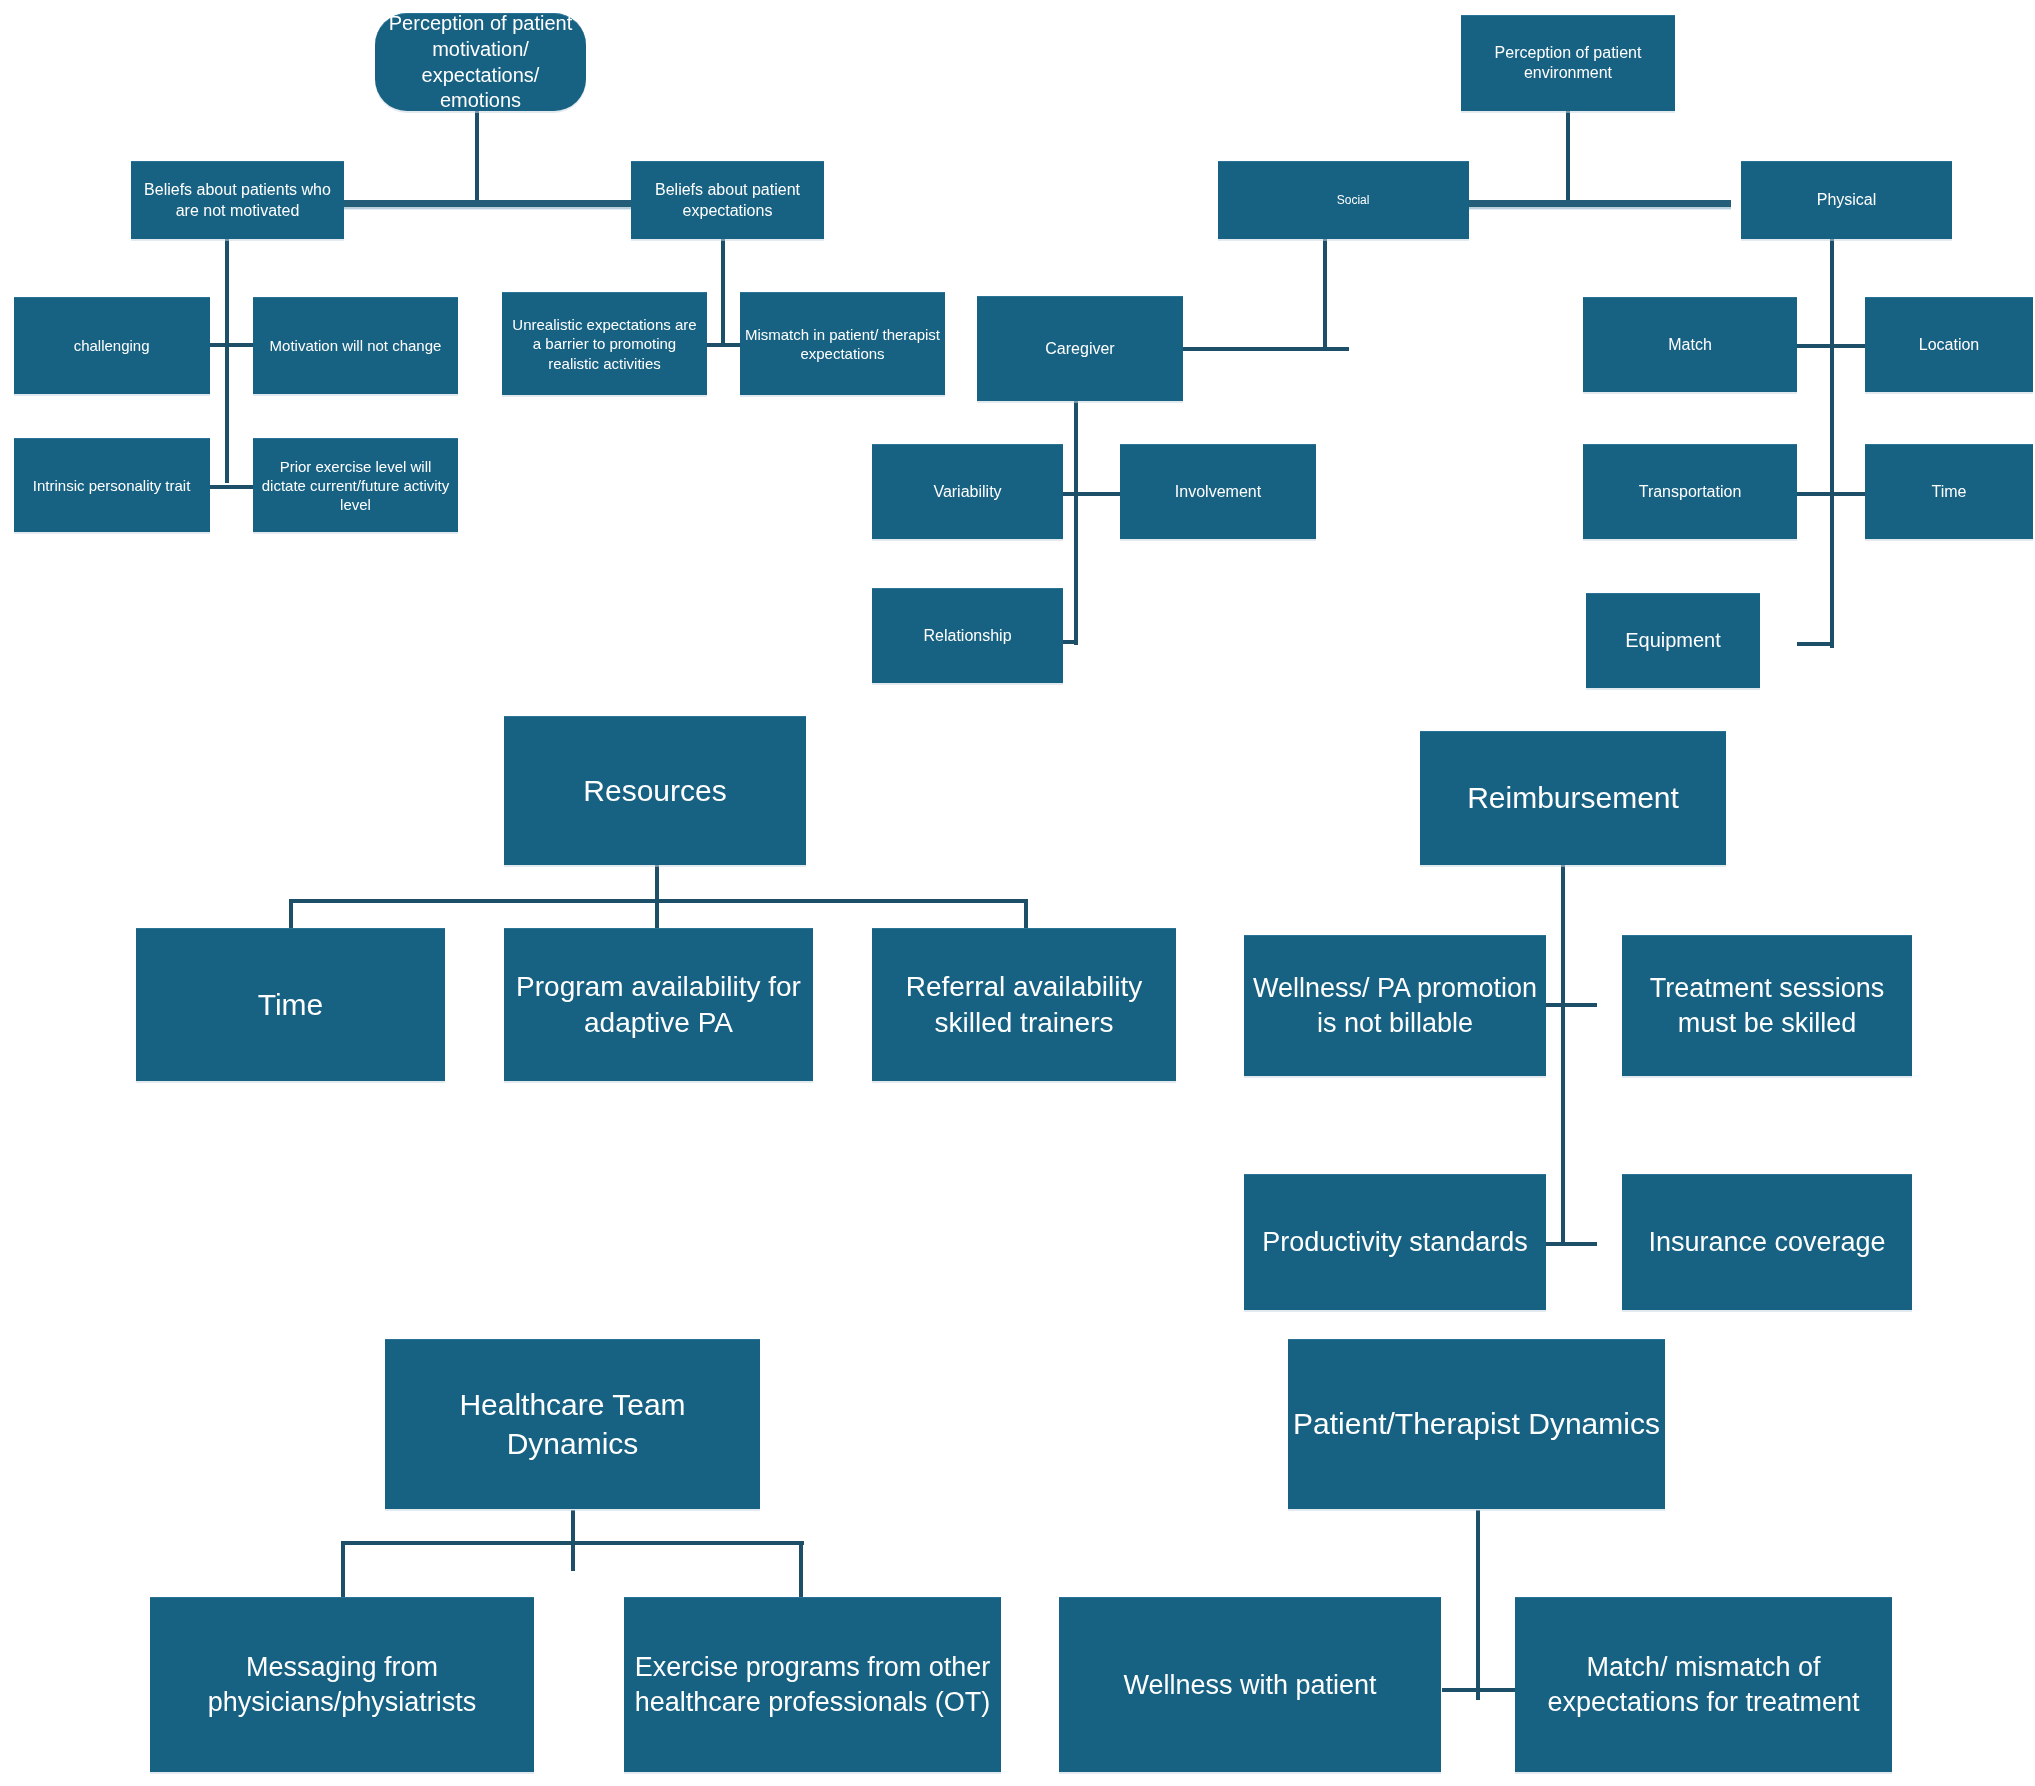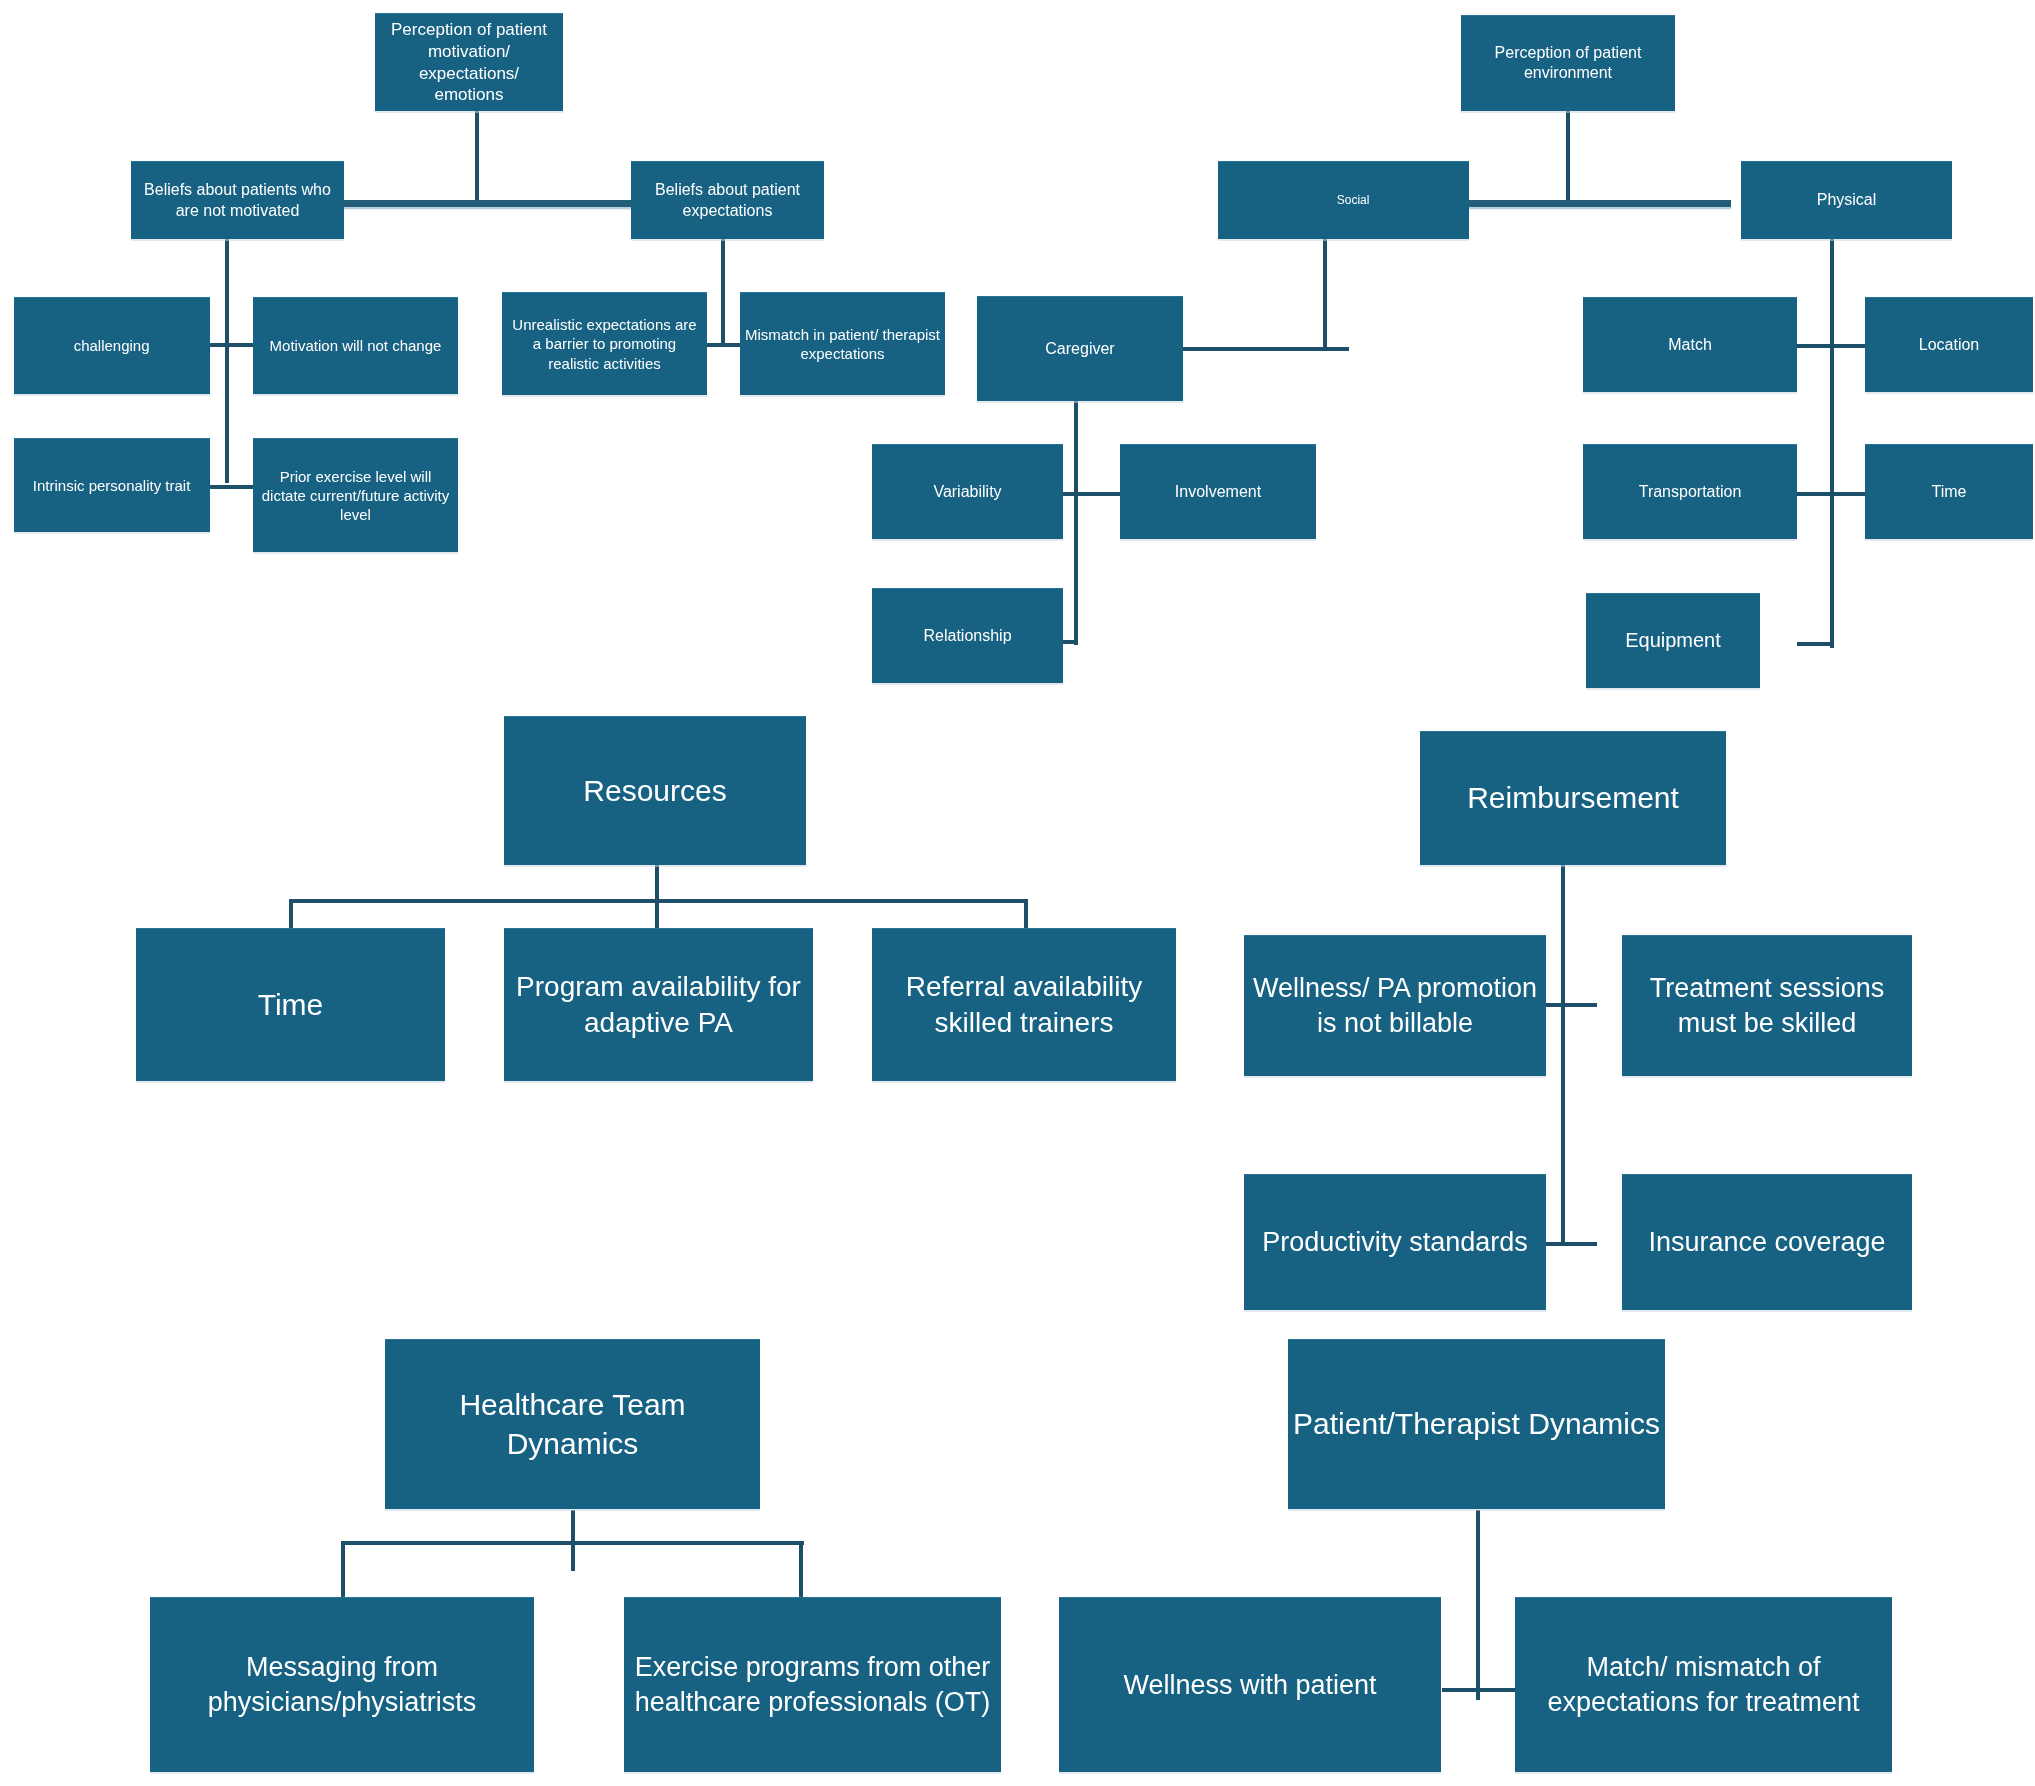--- a/index.html
+++ b/index.html
@@ -38,39 +38,39 @@
   .edge.thick{height:7.3px;background:#235d78;box-shadow:0 2.4px 0 0 #b9cfdb;}
 </style>
 </head>
 <body>
 
 <div id="canvas">
 
   <div class="edge v" style="left:475px;top:111px;height:93px;"></div>
   <div class="edge thick" style="left:341px;top:200px;width:292px;"></div>
 
-  <div class="node" style="left:375px;top:13px;width:188px;height:98px;font-size:17px;">Perception of patient motivation/
+  <div class="node" style="left:375px;top:13px;width:211px;height:98px;font-size:20px;border-radius:32px;">Perception of patient motivation/
 expectations/
 emotions</div>
 
   <div class="node" style="left:131px;top:161px;width:213px;height:78px;font-size:16px;">Beliefs about patients who are not motivated</div>
 
   <div class="node" style="left:631px;top:161px;width:193px;height:78px;font-size:16px;">Beliefs about patient expectations</div>
 
   <div class="edge v" style="left:225px;top:239px;height:244px;"></div>
   <div class="edge h" style="left:209px;top:343px;width:46px;"></div>
   <div class="edge h" style="left:209px;top:485px;width:46px;"></div>
 
   <div class="node" style="left:13.6px;top:297px;width:196px;height:97px;font-size:15px;">challenging</div>
 
   <div class="node" style="left:253px;top:297px;width:205px;height:97px;font-size:15px;">Motivation will not change</div>
 
   <div class="node" style="left:13.6px;top:438px;width:196px;height:94px;font-size:15px;">Intrinsic personality trait</div>
 
-  <div class="node" style="left:253px;top:438px;width:205px;height:114px;font-size:15px;">Prior exercise level will dictate current/future activity level</div>
+  <div class="node" style="left:253px;top:438px;width:205px;height:94px;font-size:15px;">Prior exercise level will dictate current/future activity level</div>
 
   <div class="edge v" style="left:721px;top:239px;height:107px;"></div>
   <div class="edge h" style="left:705px;top:343px;width:39px;"></div>
 
   <div class="node" style="left:502px;top:292px;width:205px;height:103px;font-size:15px;">Unrealistic expectations are a barrier to promoting realistic activities</div>
 
   <div class="node" style="left:740px;top:292px;width:205px;height:103px;font-size:15px;">Mismatch in patient/ therapist expectations</div>
 
   <div class="edge v" style="left:1566px;top:111px;height:93px;"></div>
   <div class="edge thick" style="left:1427px;top:200px;width:304px;"></div>

